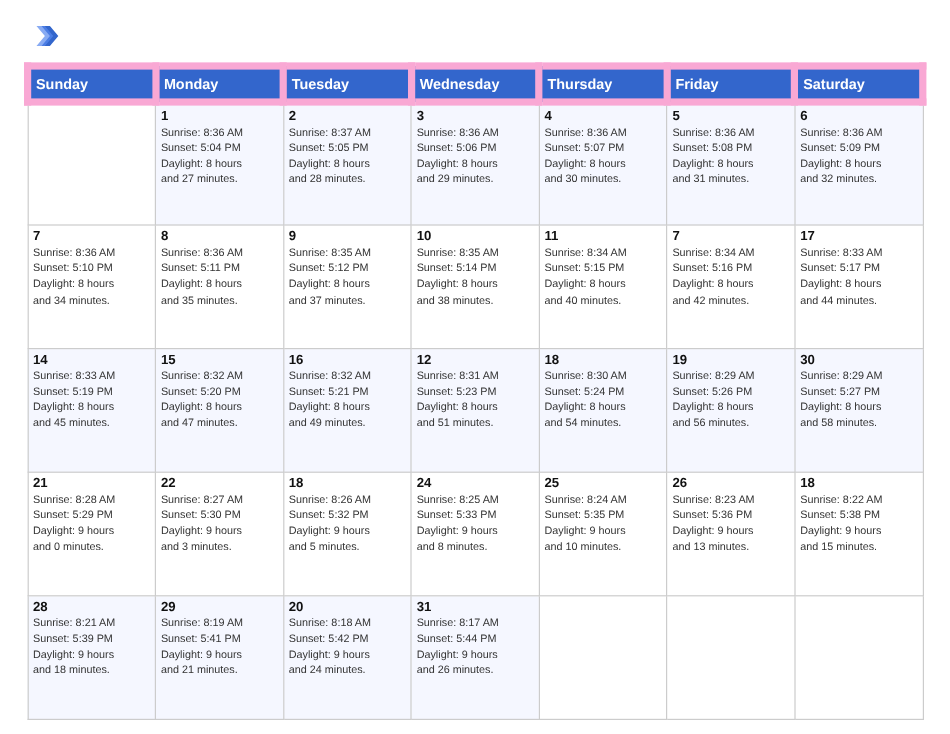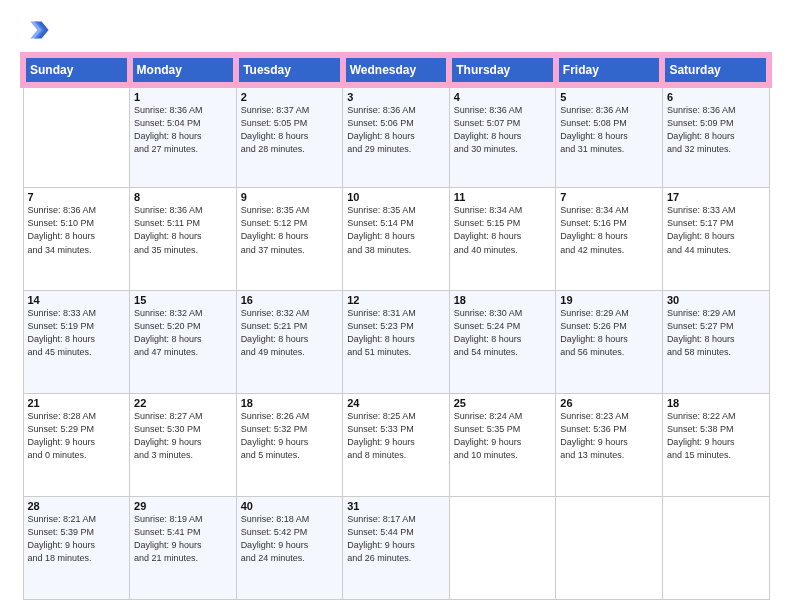--- a/index.html
+++ b/index.html
@@ -255,21 +255,21 @@
         <tr>
           <td>
             <span class="day-number">28</span>
             <div class="day-info">Sunrise: 8:21 AM<br>Sunset: 5:39 PM<br>Daylight: 9 hours<br>and 18 minutes.</div>
           </td>
           <td>
             <span class="day-number">29</span>
             <div class="day-info">Sunrise: 8:19 AM<br>Sunset: 5:41 PM<br>Daylight: 9 hours<br>and 21 minutes.</div>
           </td>
           <td>
-            <span class="day-number">40</span>
+            <span class="day-number">20</span>
             <div class="day-info">Sunrise: 8:18 AM<br>Sunset: 5:42 PM<br>Daylight: 9 hours<br>and 24 minutes.</div>
           </td>
           <td>
             <span class="day-number">31</span>
             <div class="day-info">Sunrise: 8:17 AM<br>Sunset: 5:44 PM<br>Daylight: 9 hours<br>and 26 minutes.</div>
           </td>
           <td class="empty-cell"></td>
           <td class="empty-cell"></td>
           <td class="empty-cell"></td>
         </tr>

